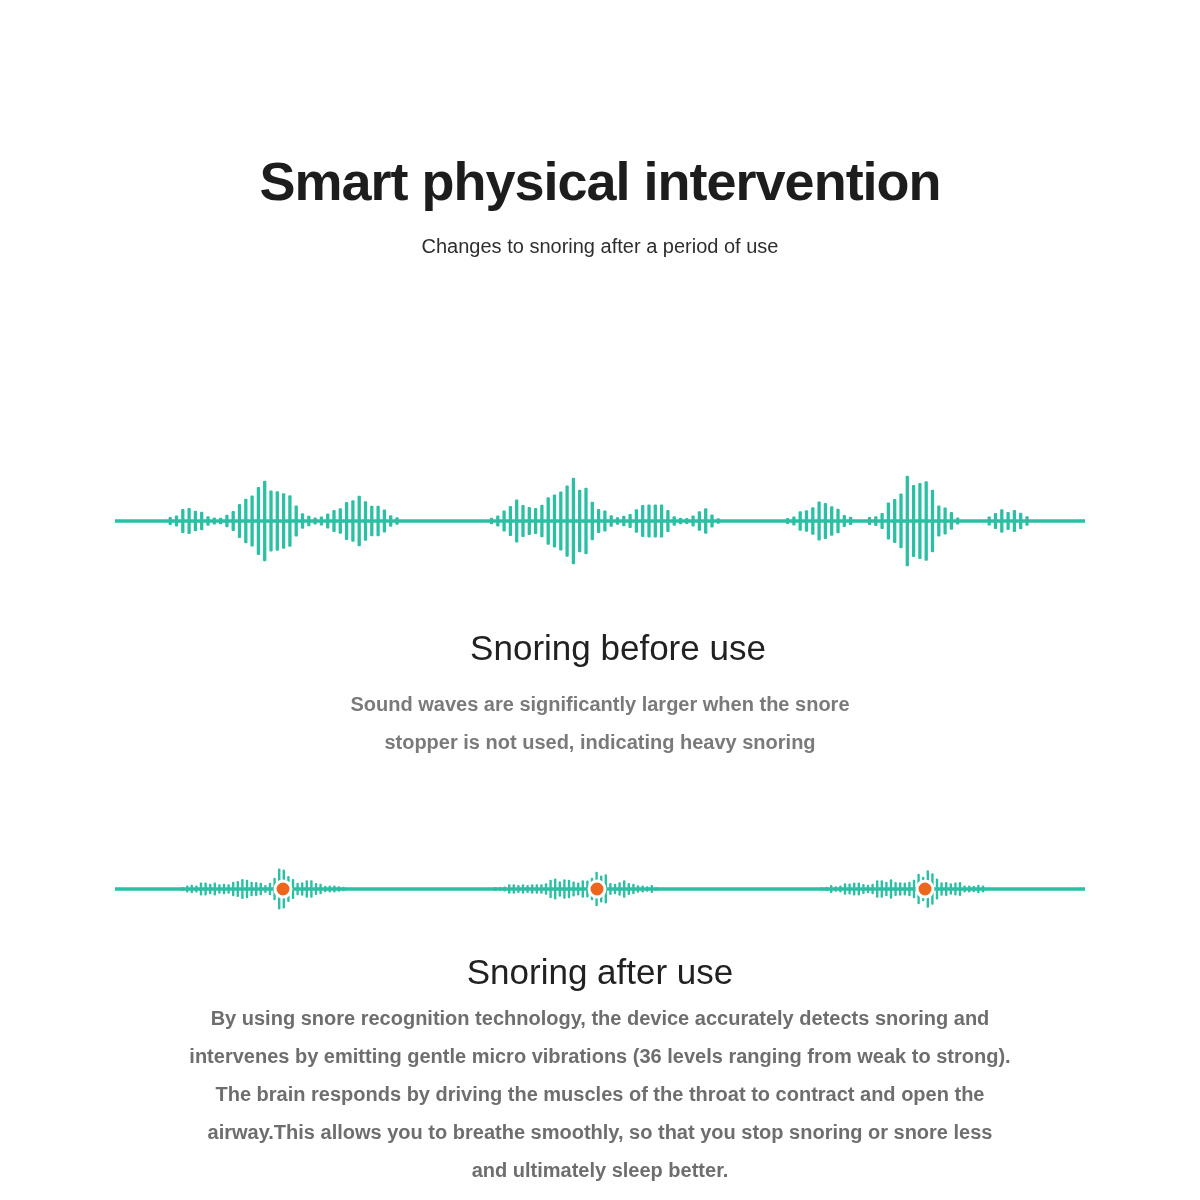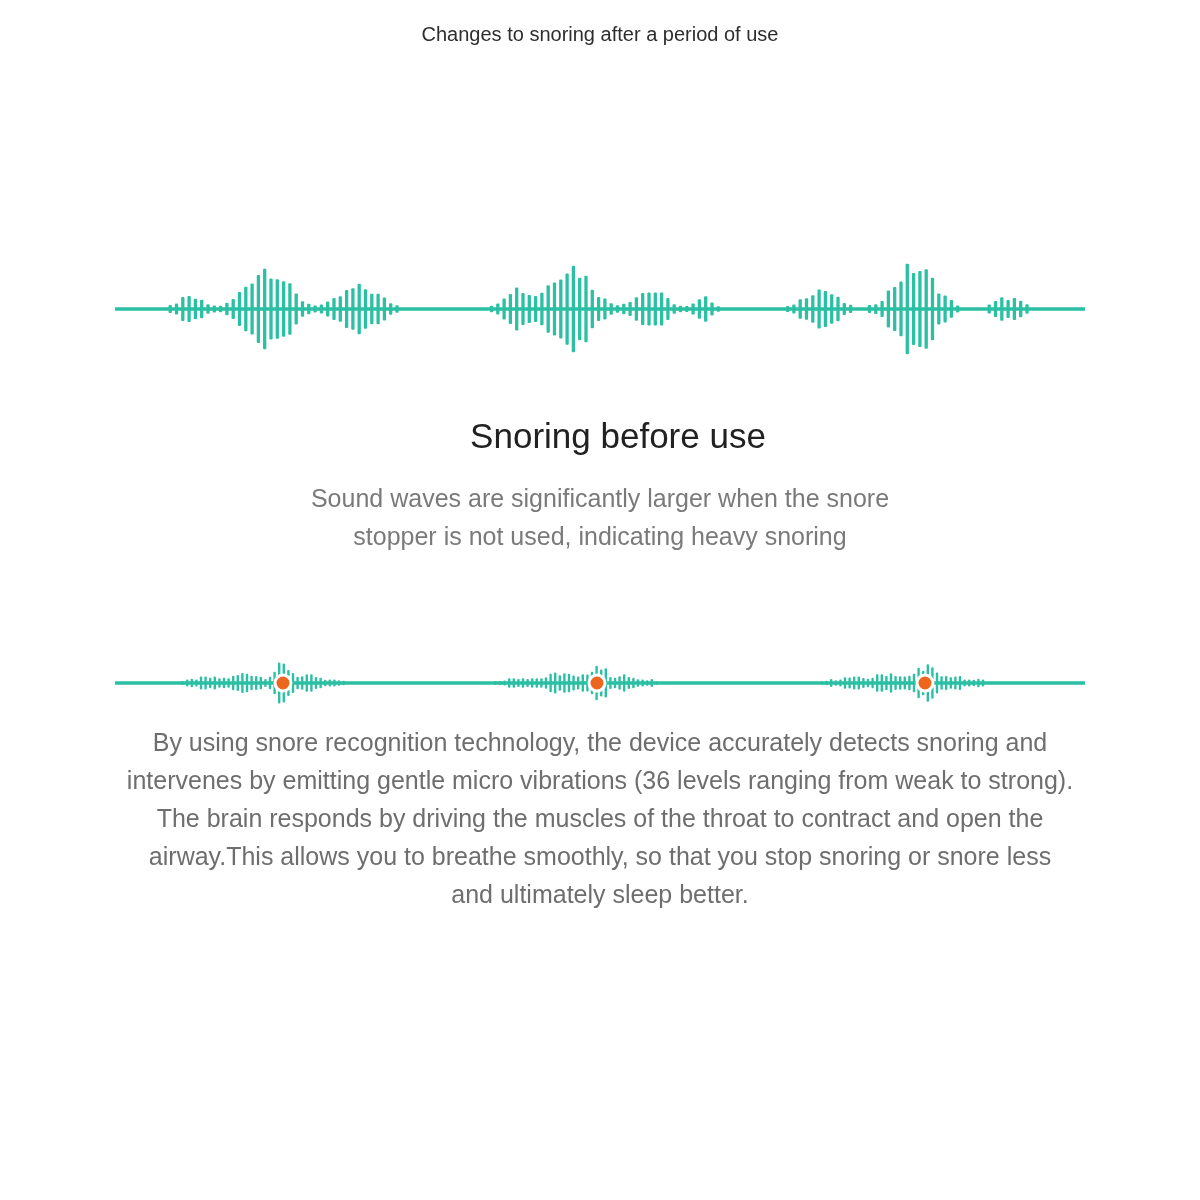--- a/index.html
+++ b/index.html
@@ -38,39 +38,40 @@
   .section-heading {
     margin: 0 auto;
     font-size: 35px;
     line-height: 1.3;
     font-weight: 500;
     color: var(--heading, #212121);
   }
   .heading-before { margin-top: 44px; padding-left: 36px; }
   .heading-after  { margin-top: 25px; }
   .section-desc {
-    margin: 20px auto 0;
+    margin: 14px auto 0;
     max-width: 1100px;
-    font-size: 25px;
+    font-size: 20px;
     line-height: 38px;
-    font-weight: 400;
+    font-weight: 700;
     color: var(--muted, #7a7a7a);
     white-space: pre-line;
   }
   .after-desc {
     margin-top: 5px;
     color: var(--body, #6e6e6e);
     text-align: center;
   }
 </style>
 </head>
 <body>
 
 <div class="page">
 
+  <h1 class="page-title">Smart physical intervention</h1>
 
   <p class="page-subtitle">Changes to snoring after a period of use</p>
 
   <svg class="wave-svg wave-before-svg" xmlns="http://www.w3.org/2000/svg" viewBox="0 0 970 120">
       <line x1="0" y1="60" x2="970" y2="60" stroke="#2BBFA3" stroke-width="3.4"></line>
       <rect x="53.55" y="55.91" width="3.3" height="8.18" rx="1" fill="#2BBFA3"></rect>
       <rect x="59.85" y="54.38" width="3.3" height="11.24" rx="1" fill="#2BBFA3"></rect>
       <rect x="66.15" y="48.01" width="3.3" height="23.99" rx="1" fill="#2BBFA3"></rect>
       <rect x="72.45" y="46.99" width="3.3" height="26.03" rx="1" fill="#2BBFA3"></rect>
       <rect x="78.75" y="49.82" width="3.3" height="20.37" rx="1" fill="#2BBFA3"></rect>
@@ -291,20 +292,21 @@
       <rect x="848.40" y="31.58" width="2.4" height="6.83" rx="1" fill="#2BBFA3"></rect>
       <rect x="853.00" y="31.43" width="2.4" height="7.13" rx="1" fill="#2BBFA3"></rect>
       <rect x="857.60" y="31.87" width="2.4" height="6.27" rx="1" fill="#2BBFA3"></rect>
       <rect x="862.20" y="30.82" width="2.4" height="8.37" rx="1" fill="#2BBFA3"></rect>
       <rect x="866.80" y="31.58" width="2.4" height="6.83" rx="1" fill="#2BBFA3"></rect>
       <circle cx="168" cy="35" r="8" fill="#EC661E" stroke="#ffffff" stroke-width="3"></circle>
       <circle cx="482" cy="35" r="8" fill="#EC661E" stroke="#ffffff" stroke-width="3"></circle>
       <circle cx="810" cy="35" r="8" fill="#EC661E" stroke="#ffffff" stroke-width="3"></circle>
     </svg>
 
+  <h2 class="section-heading heading-after">Snoring after use</h2>
 
   <p class="section-desc after-desc">By using snore recognition technology, the device accurately detects snoring and
 intervenes by emitting gentle micro vibrations (36 levels ranging from weak to strong).
 The brain responds by driving the muscles of the throat to contract and open the
 airway.This allows you to breathe smoothly, so that you stop snoring or snore less
 and ultimately sleep better.</p>
 
 </div>
 
 </body></html>

